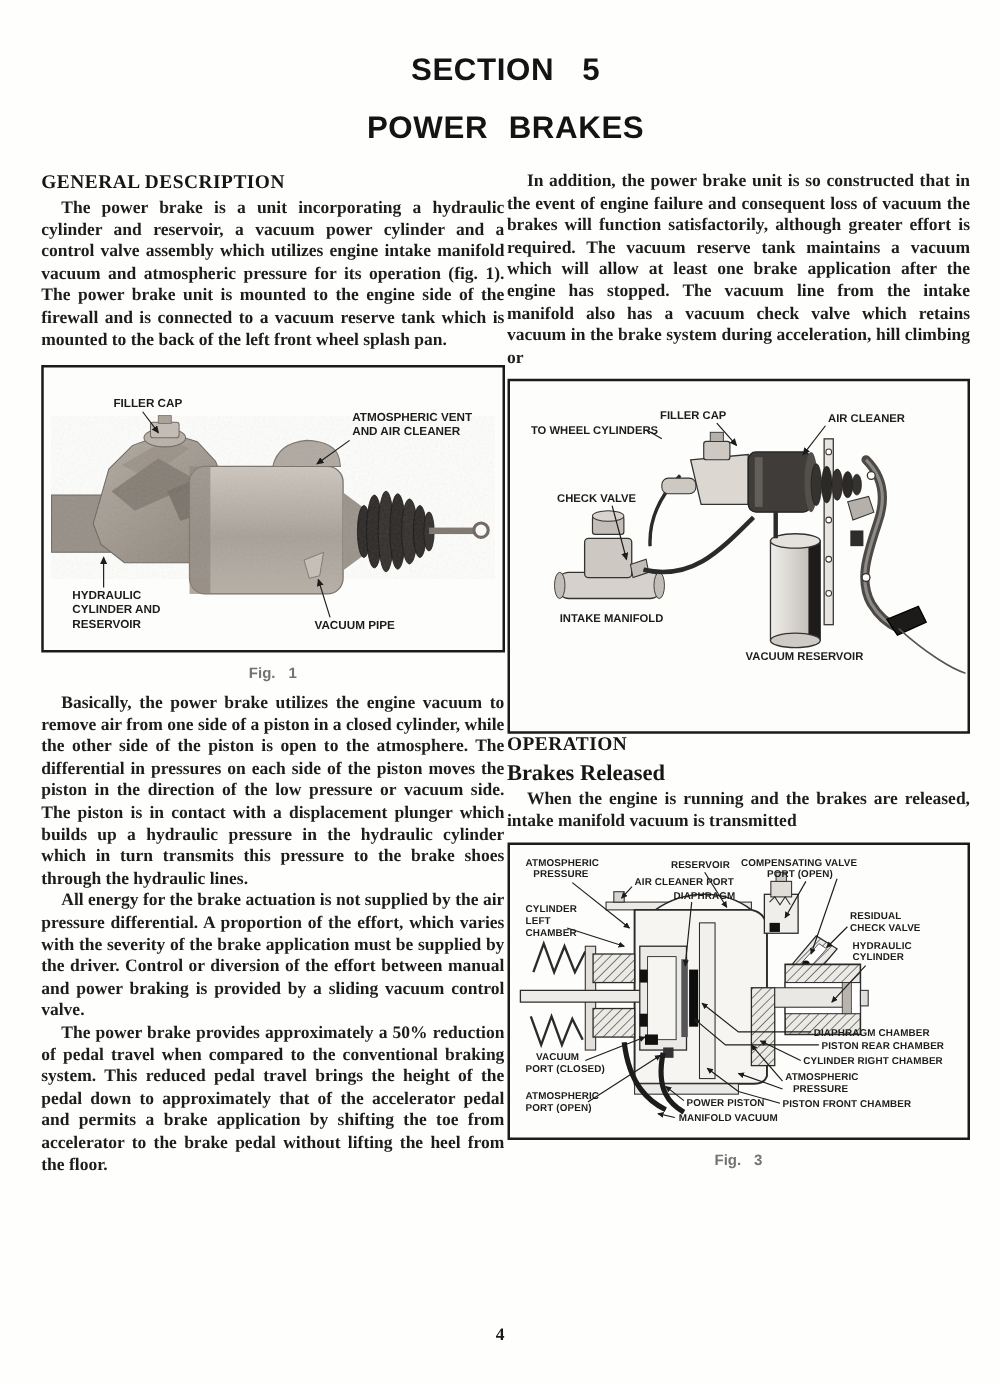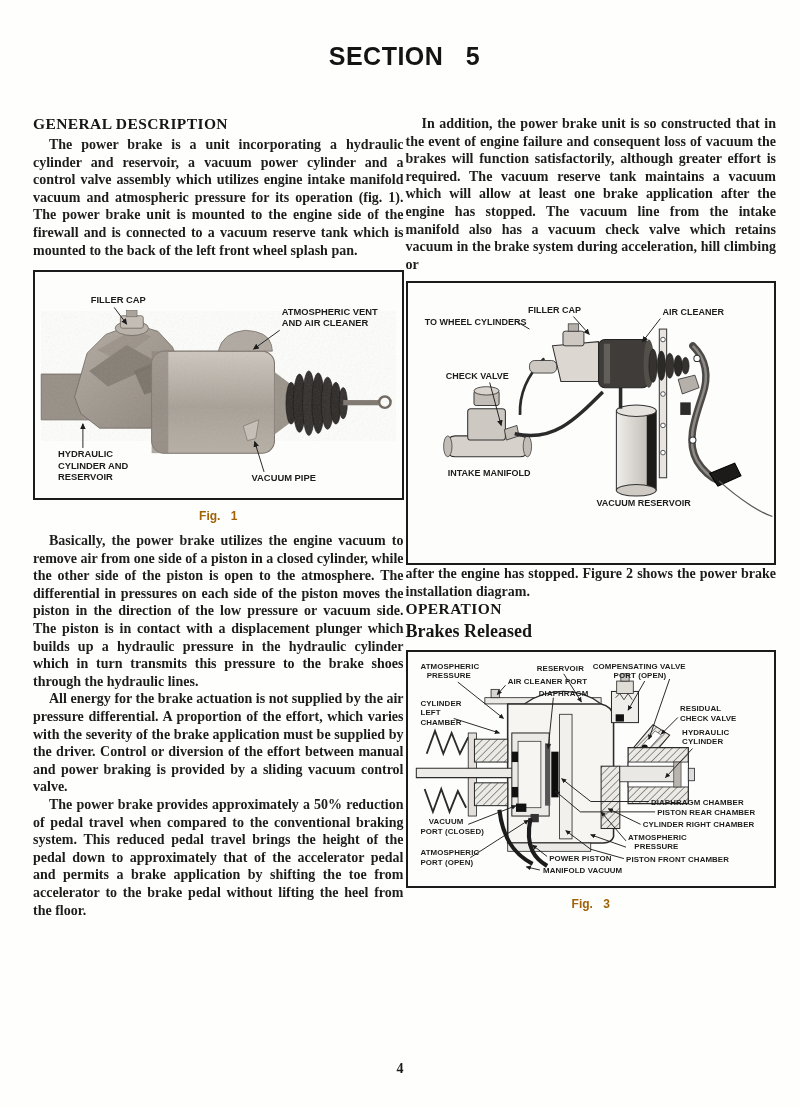--- a/index.html
+++ b/index.html
@@ -7,32 +7,32 @@
     width:800px; height:1107px; background:#fefefdff; position:relative;
     box-sizing:border-box; padding:42px 24px 0 33px; overflow:hidden;
     font-family:"Liberation Serif", serif; color:#1d1d1d;
   }
   .titles h1, .titles h2 {
     font-family:"Liberation Sans", sans-serif; font-weight:bold; color:#141414;
     text-align:center; margin:0; letter-spacing:0.5px;
   }
   .titles h1 { font-size:25px; word-spacing:15px; margin-bottom:17px; }
   .titles h2 { font-size:25px; word-spacing:9px; }
-  .columns { display:flex; gap:2px; margin-top:44px; }
+  .columns { display:flex; gap:2px; margin-top:20px; }
   .col { flex:1; min-width:0; }
   h3.sechead { font-size:15.5px; font-weight:bold; margin:0 0 3px 0; letter-spacing:0.4px; color:#161616; }
   h4.subhead { font-size:18px; font-weight:bold; margin:3px 0 2px 0; color:#161616; }
   p.body { font-size:14px; line-height:17.6px; text-align:justify; margin:0;font-weight:bold; }
   p.ind { text-indent:16px; }
   figure { margin:11px 0 0 0; }
   .figframe { border:2.5px solid #1b1b1b; background:#fdfdfb; }
   .figframe svg { display:block; width:100%; height:auto; }
   figcaption {
     font-family:"Liberation Sans", sans-serif; font-weight:bold; font-size:12px;
-    color:#a16207; text-align:center; margin:9px 0 9px 0; word-spacing:7px;
+    color:#737373; text-align:center; margin:9px 0 9px 0; word-spacing:7px;
   }
   .mt8 { margin-top:8px; } .mt10 { margin-top:10px; }
   .pagenum {
     position:absolute; left:0; right:0; bottom:30px; text-align:center;
     font-size:14px; font-weight:bold; color:#191919;
   }
   
   text.lb { font-family:"Liberation Sans", sans-serif; font-weight:bold; fill:#1c1c1c; }
   .l1 { font-size:9px; }
   .l2 { font-size:8.6px; }
@@ -40,20 +40,21 @@
   .leader { stroke:#1c1c1c; stroke-width:0.9; fill:none; }
   .ln { stroke:#2b2b2b; fill:none; }
 </style>
 </head>
 <body>
 
 <div class="page">
 
   <header class="titles">
     <h1>SECTION 5</h1>
+    <h2>POWER BRAKES</h2>
   </header>
 
   <div class="columns">
 
     <div class="col">
       <h3 class="sechead">GENERAL DESCRIPTION</h3>
       <p class="body ind">The power brake is a unit incorporating a hydraulic cylinder and reservoir, a vacuum power cylinder and a control valve assembly which utilizes engine intake manifold vacuum and atmospheric pressure for its operation (fig. 1). The power brake unit is mounted to the engine side of the firewall and is connected to a vacuum reserve tank which is mounted to the back of the left front wheel splash pan.</p>
 
       <figure>
         <div class="figframe">
@@ -215,23 +216,23 @@
               <line class="leader" x1="104" y1="37" x2="116" y2="44"></line>
               <text class="lb l2" x="36" y="92">CHECK VALVE</text>
               <line class="leader" x1="78" y1="95" x2="89" y2="136" marker-end="url(#ar2)"></line>
               <text class="lb l2" x="38" y="184">INTAKE MANIFOLD</text>
               <text class="lb l2" x="180" y="213">VACUUM RESERVOIR</text>
             </g>
           </svg>
         </div>
       </figure>
 
-      <p class="body">after the engine has stopped. Figure 2 shows the power brake installation diagram.</p>
       <h3 class="sechead mt10">OPERATION</h3>
       <h4 class="subhead">Brakes Released</h4>
+      <p class="body ind">When the engine is running and the brakes are released, intake manifold vacuum is transmitted</p>
 
       <figure class="mt8">
         <div class="figframe">
           <svg viewBox="0 0 353 225" xmlns="http://www.w3.org/2000/svg">
             <defs>
               <marker id="ar3" markerWidth="6" markerHeight="6" refX="4.8" refY="2.6" orient="auto">
                 <path d="M0,0 L5.5,2.6 L0,5.2 Z" fill="#1c1c1c"></path>
               </marker>
               <pattern id="hat" width="5" height="5" patternUnits="userSpaceOnUse" patternTransform="rotate(45)">
                 <rect width="5" height="5" fill="#eceae5"></rect>

